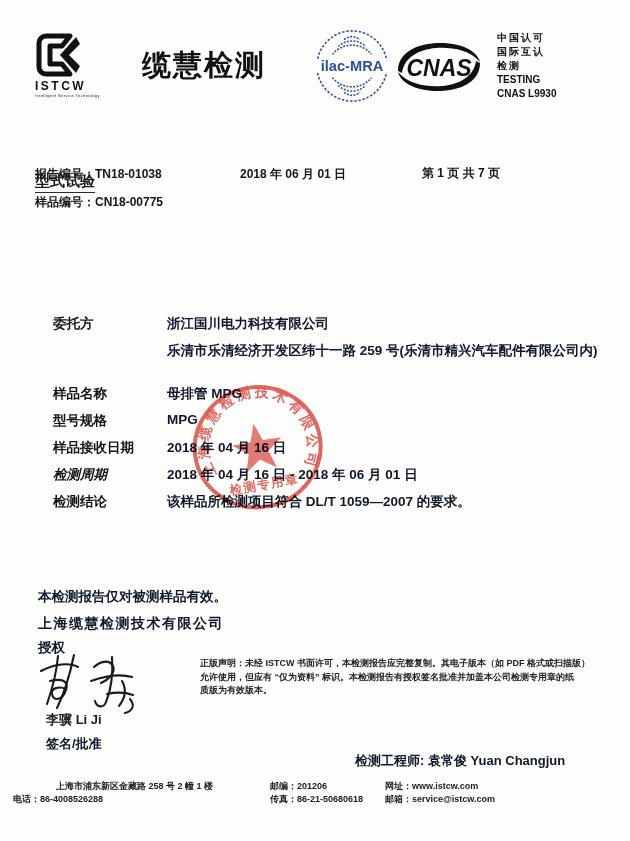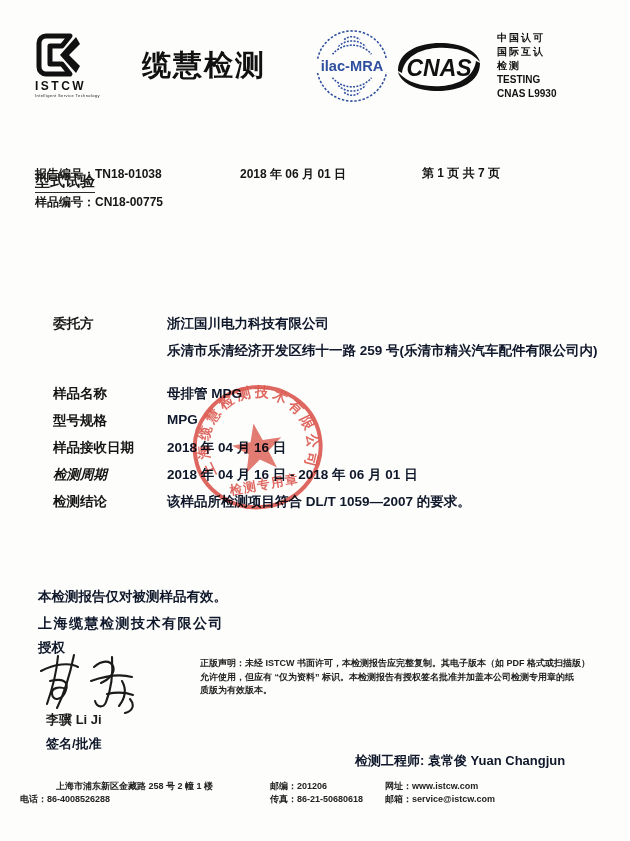--- a/index.html
+++ b/index.html
@@ -144,19 +144,19 @@
     <div class="stline">允许使用，但应有 “仅为资料” 标识。本检测报告有授权签名批准并加盖本公司检测专用章的纸</div>
     <div class="stline">质版为有效版本。</div>
   </div>
 
   <div class="abs val" style="left:355px;top:752px;font-size:13px;">
     <span>检测工程师:</span>
     <span>袁常俊 Yuan Changjun</span>
   </div>
 
   <div class="abs foot" style="left:30px;top:780px;margin-left:26px;">上海市浦东新区金藏路 258 号 2 幢 1 楼</div>
-  <div class="abs foot" style="left:20px;top:793px;">电话：86-4008526288</div>
+  <div class="abs foot" style="left:13px;top:793px;">电话：86-4008526288</div>
   <div class="abs foot" style="left:270px;top:780px;">邮编：201206</div>
   <div class="abs foot" style="left:270px;top:793px;">传真：86-21-50680618</div>
   <div class="abs foot" style="left:385px;top:780px;">网址：www.istcw.com</div>
   <div class="abs foot" style="left:385px;top:793px;">邮箱：service@istcw.com</div>
 
 </div>
 
 </body></html>

